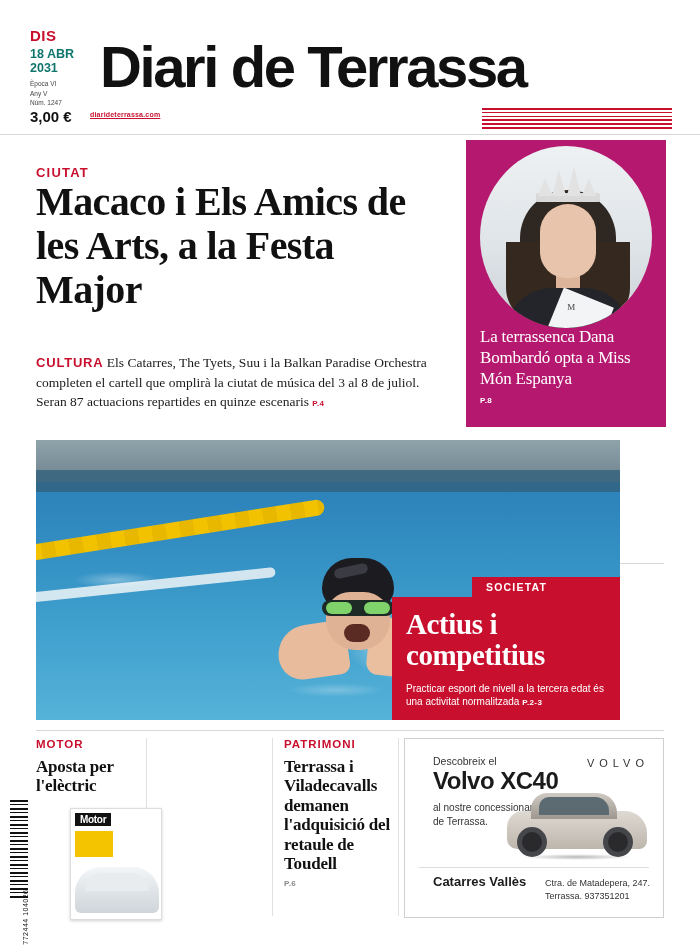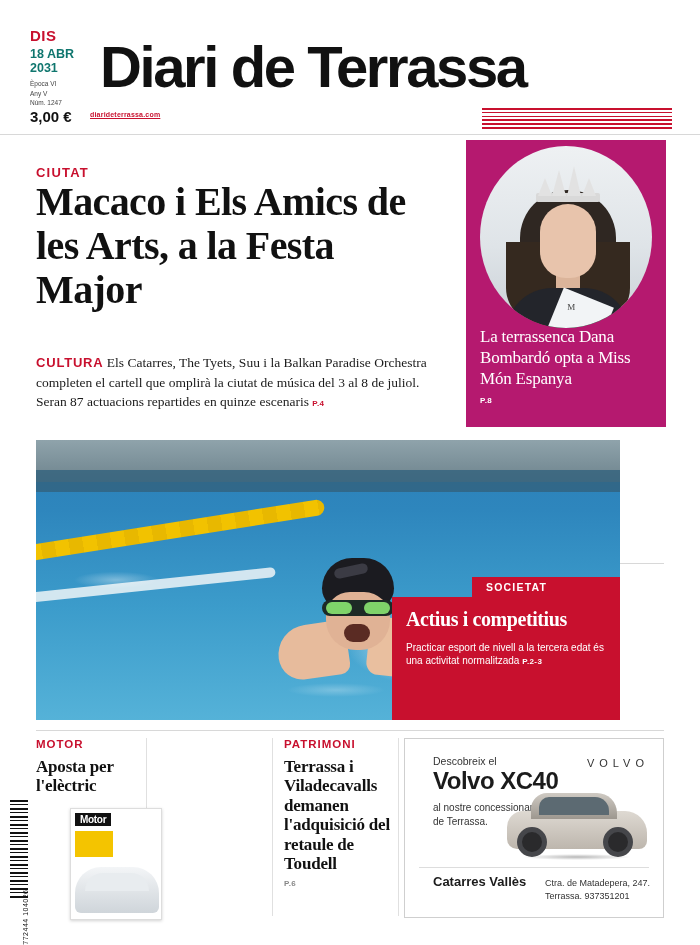--- a/index.html
+++ b/index.html
@@ -253,21 +253,21 @@
     font-family:"Liberation Sans", sans-serif;
     font-weight:bold; font-size:10.5px; letter-spacing:1.2px;
     display:flex; align-items:center; padding-left:14px;
   }
   .ovl-box {
     position:absolute; right:0; top:157px; width:228px; height:123px;
     background:#c8102e; color:#fff; padding:12px 14px 0 14px;
   }
   .ovl-title {
     font-family:"Liberation Serif", serif; font-weight:bold;
-    font-size:20px; line-height:1.08; letter-spacing:-0.4px;
+    font-size:29px; line-height:1.08; letter-spacing:-0.4px;
   }
   .ovl-sub {
     margin-top:10px;
     font-family:"Liberation Sans", sans-serif;
     font-size:10px; line-height:1.38;
   }
   .ovl-sub .pageref { color:#fff; }
 
   
   .bot-rule {

